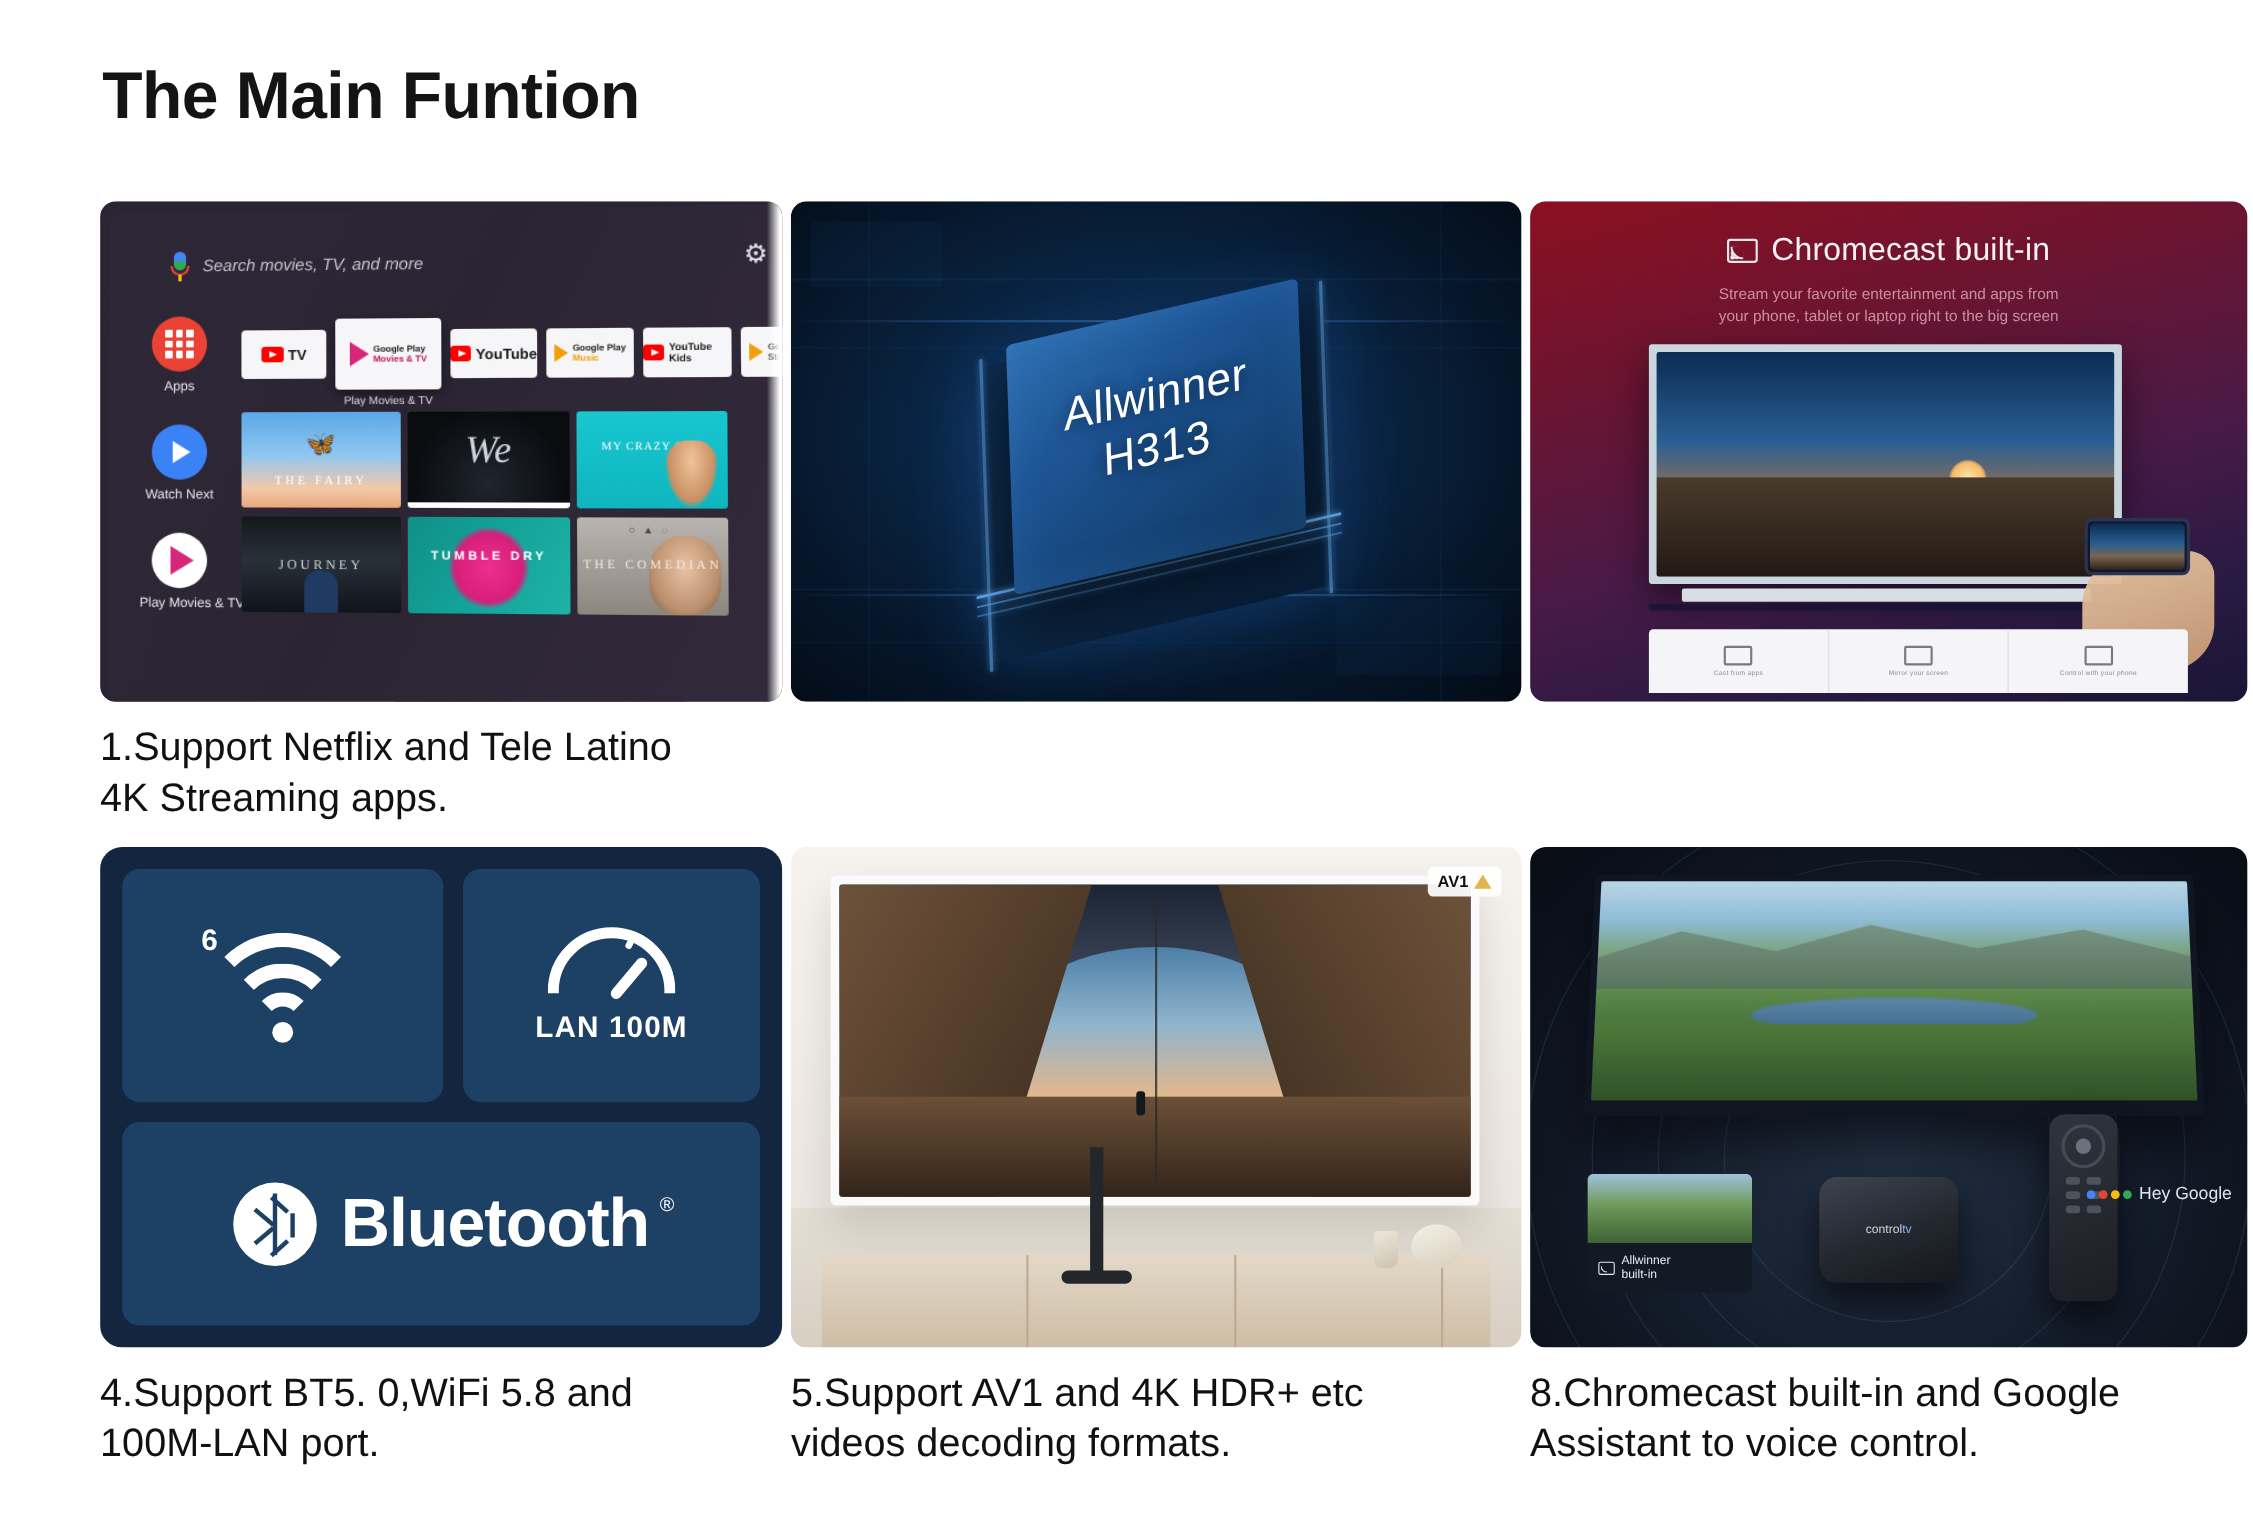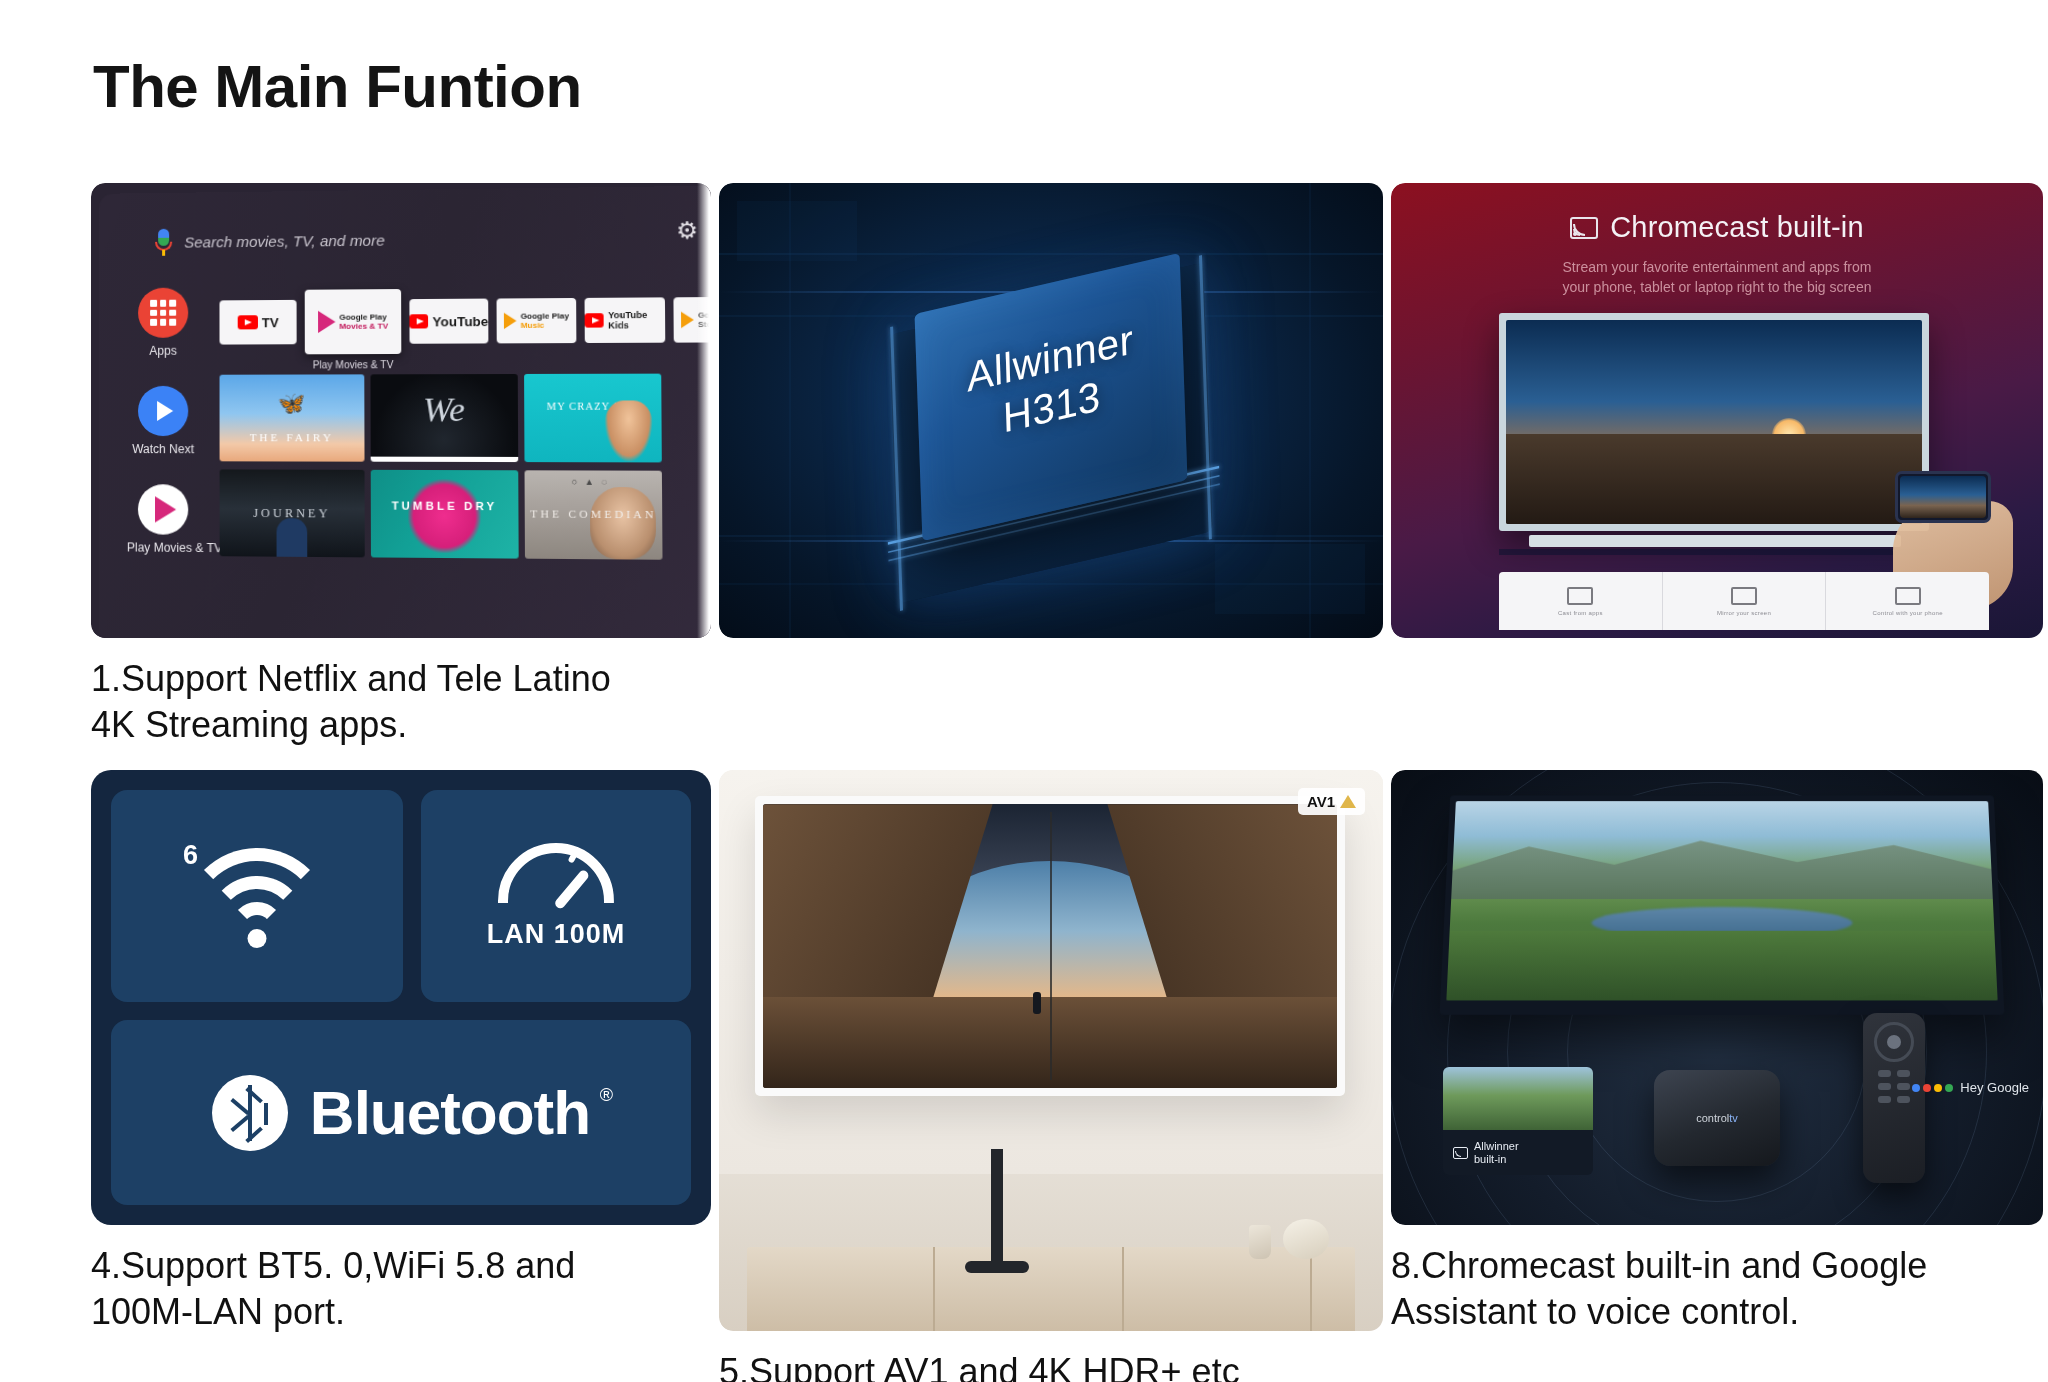--- a/index.html
+++ b/index.html
@@ -243,21 +243,21 @@
   .lan-lbl { color: #fff; font-size: 27px; font-weight: 700; letter-spacing: 1px; font-family: "Liberation Sans", sans-serif; }
   .bt-circle { width: 76px; height: 76px; border-radius: 50%; background: #fff;
       display: flex; align-items: center; justify-content: center; position: relative; }
   .bt-rune { width: 34px; height: 56px; position: relative; }
   .bt-rune i { position: absolute; background: #1d4065; }
   .bt-word { color: #fff; font-size: 62px; font-weight: 700; letter-spacing: -1px;
       font-family: "Liberation Sans", sans-serif; position: relative; }
   .bt-word sup { font-size: 18px; position: absolute; top: 8px; right: -22px; font-weight: 400; }
 
   
-  .room-art { width: 664px; height: 561px; border-radius: 14px; overflow: hidden; position: relative;
+  .room-art { width: 664px; height: 455px; border-radius: 14px; overflow: hidden; position: relative;
       background: linear-gradient(180deg,#f2efe9 0%, #e9e4dc 62%, #d8cfc2 100%); }
   .room-wall { position: absolute; left: 0; right: 0; top: 0; height: 72%;
       background: linear-gradient(180deg,#f6f3ee 0%, #ece7e0 100%); }
   .room-screen { position: absolute; left: 36px; top: 26px; width: 590px; height: 300px;
       background: #fafafa; border-radius: 5px; padding: 8px; box-shadow: 0 18px 40px rgba(0,0,0,.12); }
   .room-img { width: 100%; height: 100%; border-radius: 3px; overflow: hidden; position: relative;
       background: linear-gradient(180deg, #1b2433 0%, #3b4455 28%, #8b6a4c 52%, #6b4f38 72%, #2d2018 100%); }
   .arch-hole { position: absolute; left: 50%; top: 20%; transform: translateX(-50%);
       width: 300px; height: 200px; border-radius: 50% 50% 12% 12%;
       background: linear-gradient(180deg,#4d7fa8 0%, #8fb4cd 35%, #e7b887 70%, #c98c55 100%); }
@@ -324,21 +324,21 @@
       box-shadow: 0 14px 28px rgba(0,0,0,.55); padding: 9px 0; }
   .remote .rled { width: 8px; height: 8px; border-radius: 50%; background: #d23b3b; margin: 0 auto 8px; }
   .remote .dpad { width: 40px; height: 40px; border-radius: 50%; border: 3px solid #454b55; margin: 0 auto 8px;
       display: flex; align-items: center; justify-content: center; }
   .remote .dpad i { width: 14px; height: 14px; border-radius: 50%; background: #6b727e; }
   .remote .btn-row { display: flex; justify-content: center; gap: 6px; margin-bottom: 6px; }
   .remote .btn-row i { width: 13px; height: 7px; border-radius: 3px; background: #4d535d; }
   .hey-google { position: absolute; right: 14px; bottom: 130px; display: flex; align-items: center; gap: 7px; }
   .g-dots { display: flex; gap: 3px; }
   .g-dots i { width: 8px; height: 8px; border-radius: 50%; display: block; }
-  .hey-lbl { color: #dfe4ea; font-size: 13px; font-family: "Liberation Sans", sans-serif; }
+  .hey-lbl { color: #dfe4ea; font-size: 16px; font-family: "Liberation Sans", sans-serif; }
 </style>
 </head>
 <body>
 
 <div class="page">
 
   <div class="page-title">The Main Funtion</div>
 
   <div class="grid">
 

